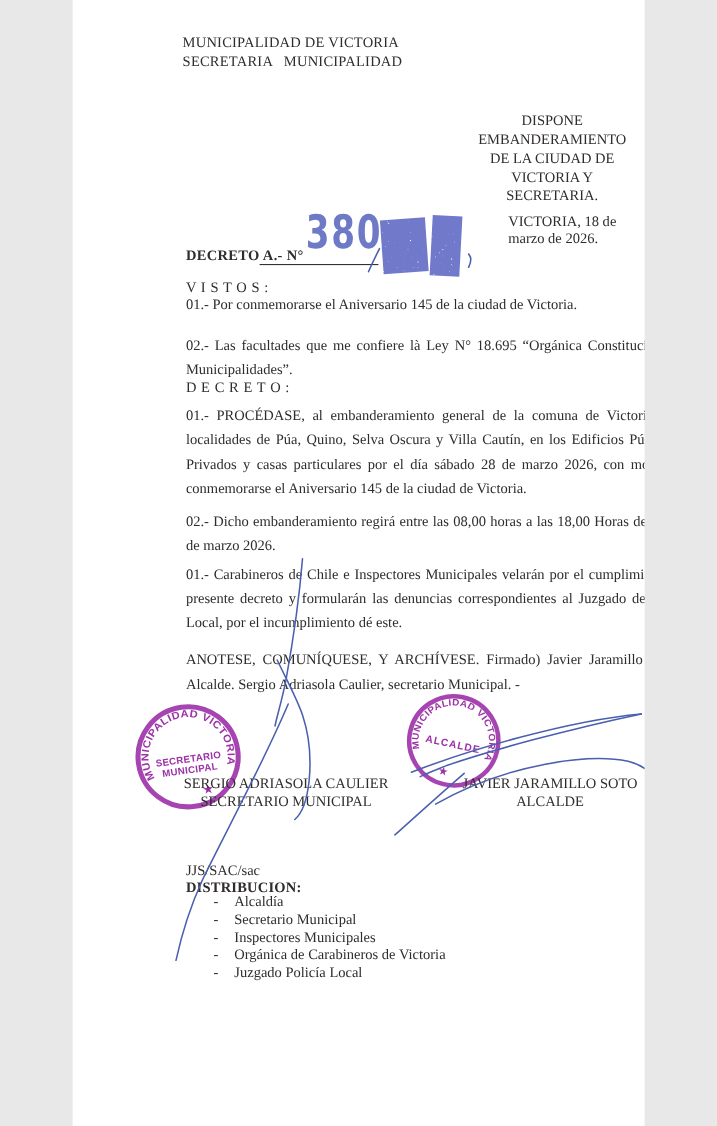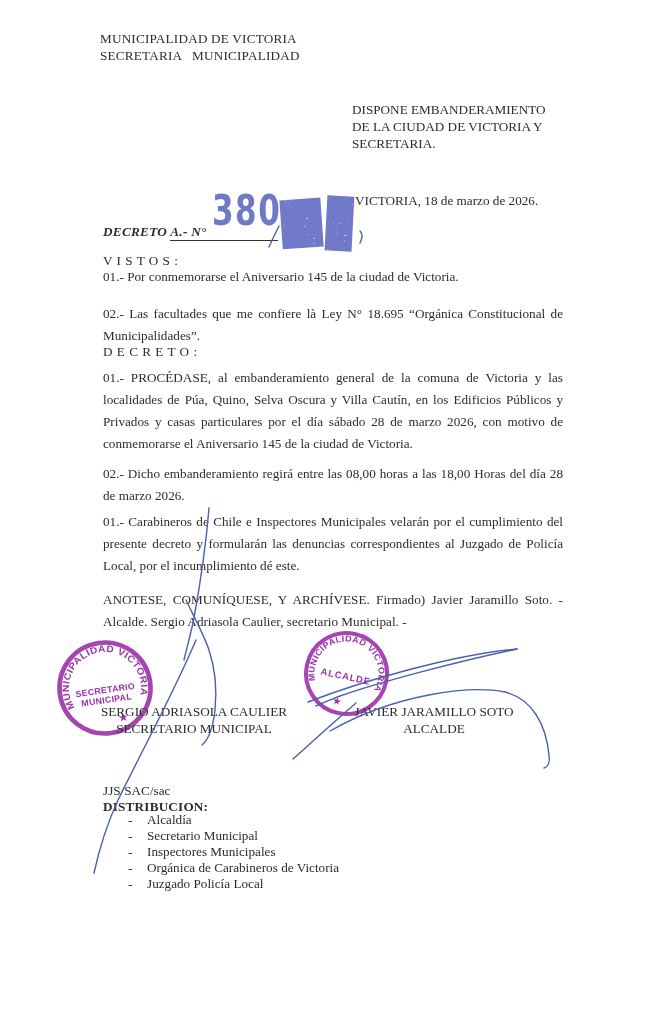--- a/index.html
+++ b/index.html
@@ -1,27 +1,27 @@
 <!DOCTYPE html>
 <html><head>
 <meta charset="utf-8">
 <style>
   html,body{margin:0;padding:0;background:#e8e8e8;}
   .page{
-    position:relative;width:652px;height:1024px;margin:0 auto;
+    position:relative;width:520px;height:1024px;margin:0 auto;
     background:#ffffff;overflow:hidden;
     font-family:"Liberation Serif", serif;
     color:#2f2c2b;font-size:13.2px;
   }
   .abs{position:absolute;}
   .hdr{left:100px;top:30px;line-height:17px;letter-spacing:.2px;}
   .hdr .l2{word-spacing:7px;}
-  .subject{left:352px;top:101px;line-height:17px;}
-  .date{left:355px;top:193px;}
-  .decree-label{left:103px;top:224px;font-weight:bold;letter-spacing:.3px;font-style:italic;}
+  .subject{left:352px;top:101px;line-height:17px;text-align:center;}
+  .date{left:355px;top:193px;padding-left:41px;}
+  .decree-label{left:103px;top:224px;font-weight:bold;letter-spacing:.3px;}
   .decree-underline{left:170px;top:240px;width:108px;border-bottom:1.6px solid #33302e;height:0;}
   .stamp-number{
     left:212px;top:190px;font-family:"DejaVu Sans",sans-serif;font-weight:bold;
     font-size:42px;line-height:1;color:#636fc3;letter-spacing:2px;
     transform:scaleX(.74);transform-origin:left top;opacity:.92;
   }
   .heading{left:103px;top:0;font-weight:normal;letter-spacing:.5px;}
   .para{position:absolute;left:103px;width:460px;line-height:22px;text-align:justify;margin:0;}
   .namecol{position:absolute;text-align:center;line-height:17px;}
   .stamp{position:absolute;overflow:visible;}

